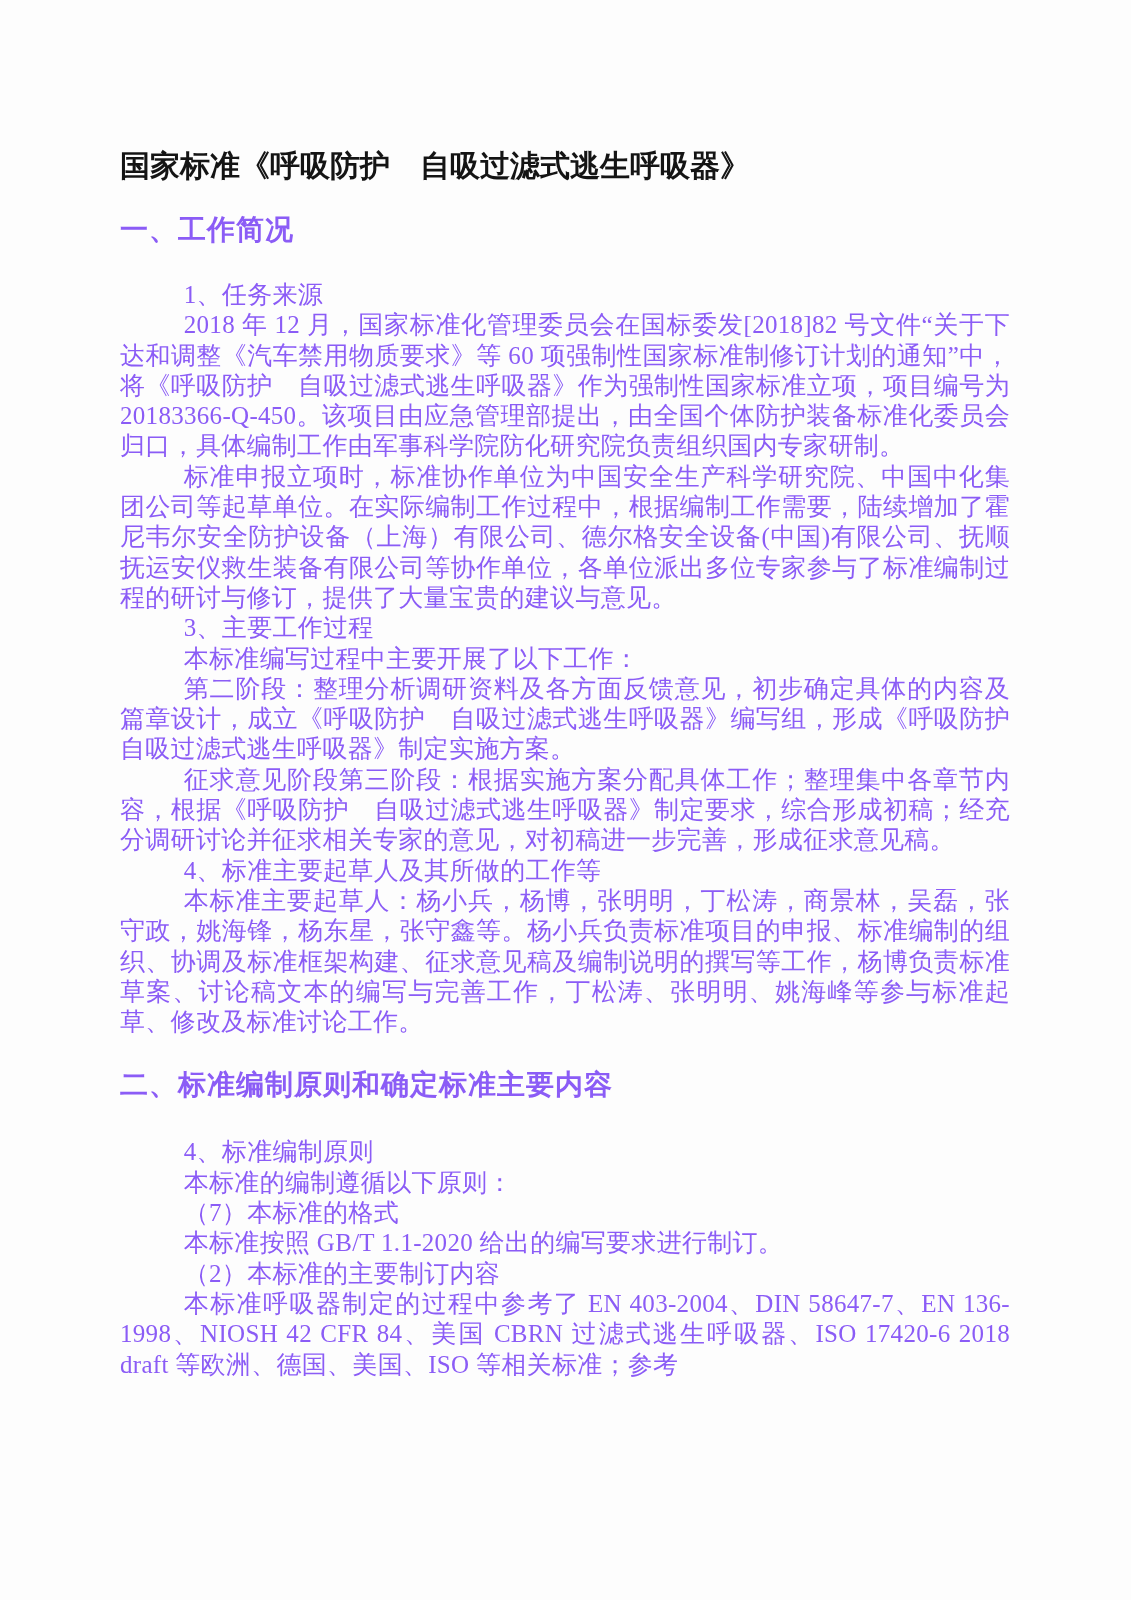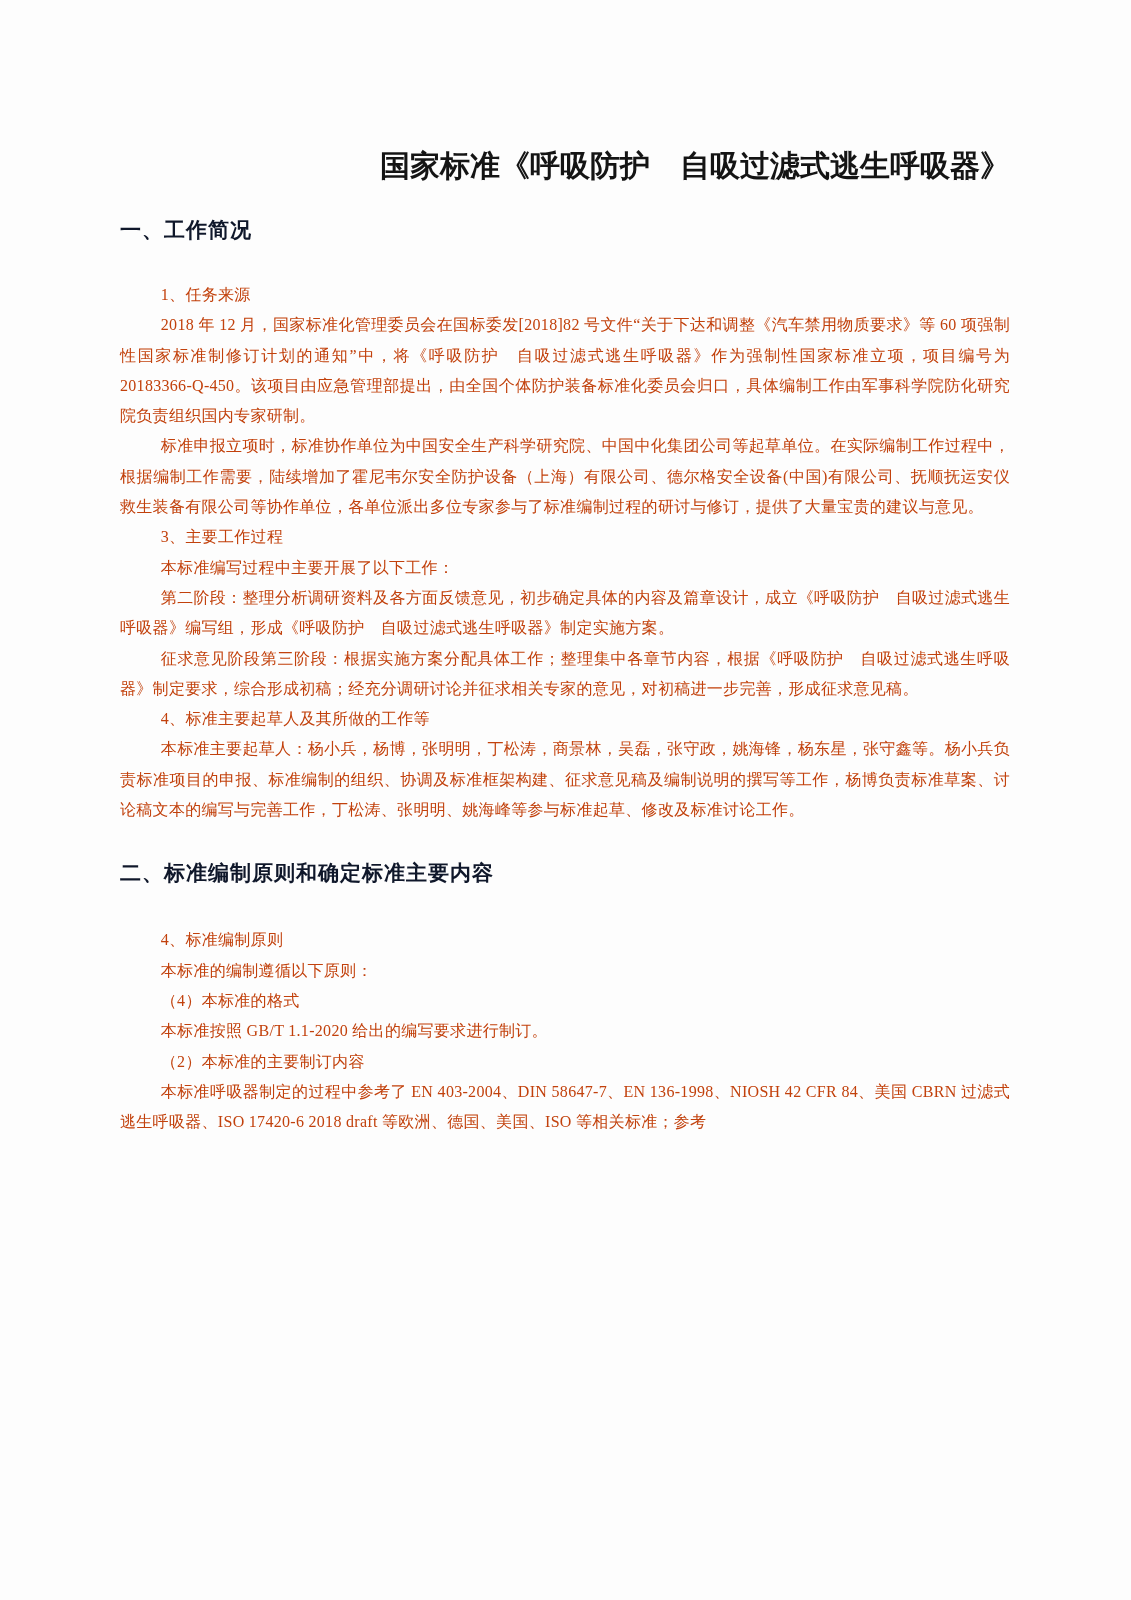--- a/index.html
+++ b/index.html
@@ -9,48 +9,48 @@
     height: 1600px;
     margin: 0 auto;
     background: #fdfdfd;
     box-sizing: border-box;
     padding: 150px 121px 0 120px;
     overflow: hidden;
     color: #1b1b1b;
     font-family: "Liberation Serif", "DejaVu Serif", serif;
   }
   .doc-title {
-    text-align: right;
+    text-align: left;
     font-weight: bold;
     font-size: 30px;
     line-height: 32px;
     color: #141414;
     font-family: "Liberation Serif", "DejaVu Serif", serif;
   }
   .doc-title.first { margin-bottom: 31px; }
   .sec-heading {
     font-family: "DejaVu Sans", "Liberation Sans", sans-serif;
     font-weight: bold;
-    font-size: 21px;
+    font-size: 28px;
     line-height: 24px;
-    color: #0f172a;
+    color: #8b5cf6;
     margin: 36px 0 0 0;
     letter-spacing: 1px;
   }
   .sec:nth-child(2) .sec-heading { }
   .paras { margin-top: 38px; }
   .sec:nth-child(2) .paras { margin-top: 40px; }
   .para {
     margin: 0;
-    font-size: 16px;
+    font-size: 25px;
     line-height: 30.3px;
     letter-spacing: 0.3px;
     text-align: justify;
     text-indent: 2.55em;
-    color: #c2410c;
+    color: #8b5cf6;
     word-break: break-word;
   }
 </style>
 </head>
 <body>
 
 <div class="page">
   <div class="doc-title first">国家标准《呼吸防护　自吸过滤式逃生呼吸器》</div>
   <div id="sections">
       <section class="sec">
@@ -65,20 +65,20 @@
           <p class="para">征求意见阶段第三阶段：根据实施方案分配具体工作；整理集中各章节内容，根据《呼吸防护　自吸过滤式逃生呼吸器》制定要求，综合形成初稿；经充分调研讨论并征求相关专家的意见，对初稿进一步完善，形成征求意见稿。</p>
           <p class="para">4、标准主要起草人及其所做的工作等</p>
           <p class="para">本标准主要起草人：杨小兵，杨博，张明明，丁松涛，商景林，吴磊，张守政，姚海锋，杨东星，张守鑫等。杨小兵负责标准项目的申报、标准编制的组织、协调及标准框架构建、征求意见稿及编制说明的撰写等工作，杨博负责标准草案、讨论稿文本的编写与完善工作，丁松涛、张明明、姚海峰等参与标准起草、修改及标准讨论工作。</p>
         </div>
       </section>
       <section class="sec">
         <div class="sec-heading">二、标准编制原则和确定标准主要内容</div>
         <div class="paras">
           <p class="para">4、标准编制原则</p>
           <p class="para">本标准的编制遵循以下原则：</p>
-          <p class="para">（4）本标准的格式</p>
+          <p class="para">（7）本标准的格式</p>
           <p class="para">本标准按照 GB/T 1.1-2020 给出的编写要求进行制订。</p>
           <p class="para">（2）本标准的主要制订内容</p>
           <p class="para">本标准呼吸器制定的过程中参考了 EN 403-2004、DIN 58647-7、EN 136-1998、NIOSH 42 CFR 84、美国 CBRN 过滤式逃生呼吸器、ISO 17420-6 2018 draft 等欧洲、德国、美国、ISO 等相关标准；参考</p>
         </div>
       </section>
     </div>
 </div>
 
 </body></html>

